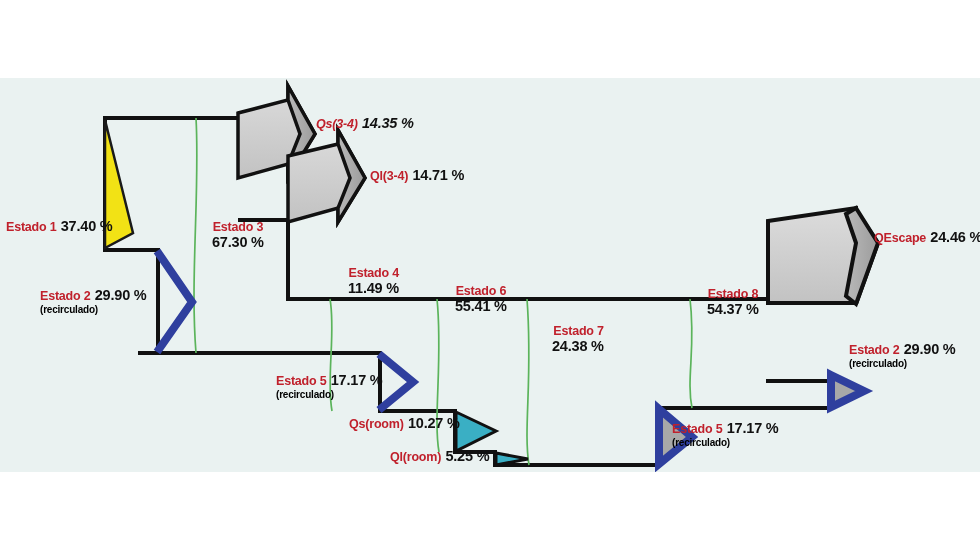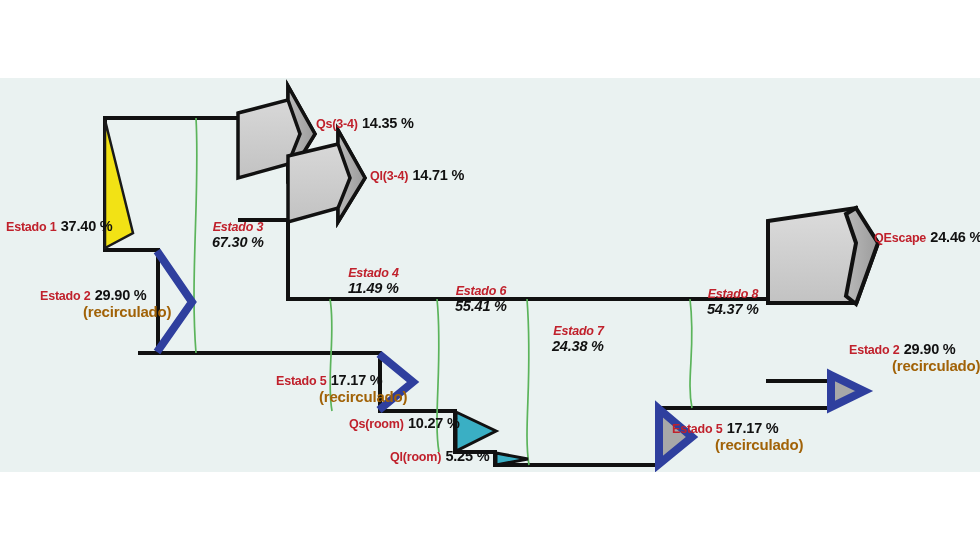--- a/index.html
+++ b/index.html
@@ -46,28 +46,26 @@
     font-weight: bold;
     font-size: 12.5px;
   }
   .lbl .vl {
     color: #111111;
     font-weight: bold;
     font-size: 14.5px;
   }
   .lbl .sub {
     display: block;
-    color: #a16207;
+    color: #000000;
     font-weight: bold;
-    font-size: 15px;
-    margin-left: 43px;
+    font-size: 10px;
   }
   .lbl.ctr {
     text-align: center;
-    font-style: italic;
   }
   .lbl.ctr .nm,
   .lbl.ctr .vl {
     display: block;
   }
 </style>
 </head>
 <body>
 
 <div id="stage">
@@ -172,21 +170,21 @@
       <g>
         <path d="M831,297 L864,313 L831,329 Z" fill="#a8a8a8" stroke="#2f3f9e" stroke-width="8" stroke-linejoin="miter"></path>
       </g>
     </svg>
 
     <div class="lbl" style="left:6px; top:95px;margin-top:44px;">
       <span class="nm">Estado 1</span>
       <span class="vl">37.40 %</span>
     </div>
 
-    <div class="lbl" style="left:316px; top:36px;">
+    <div class="lbl" style="left:316px; top:36px;font-style:italic;">
       <span class="nm">Qs(3-4)</span>
       <span class="vl">14.35 %</span>
     </div>
 
     <div class="lbl" style="left:370px; top:88px;">
       <span class="nm">Ql(3-4)</span>
       <span class="vl">14.71 %</span>
     </div>
 
     <div class="lbl ctr" style="left:212px; top:142px;">

